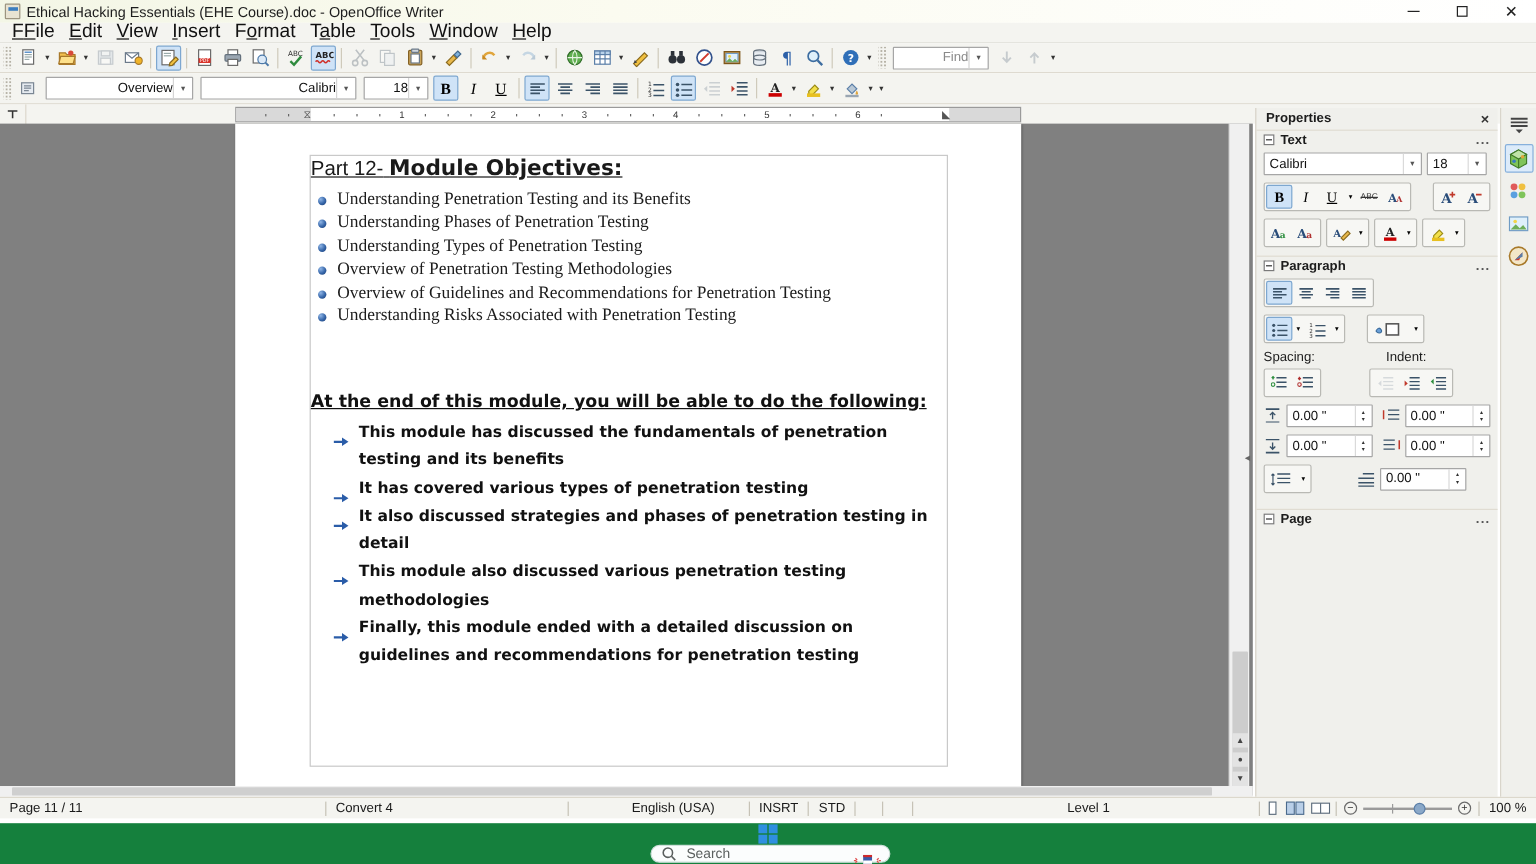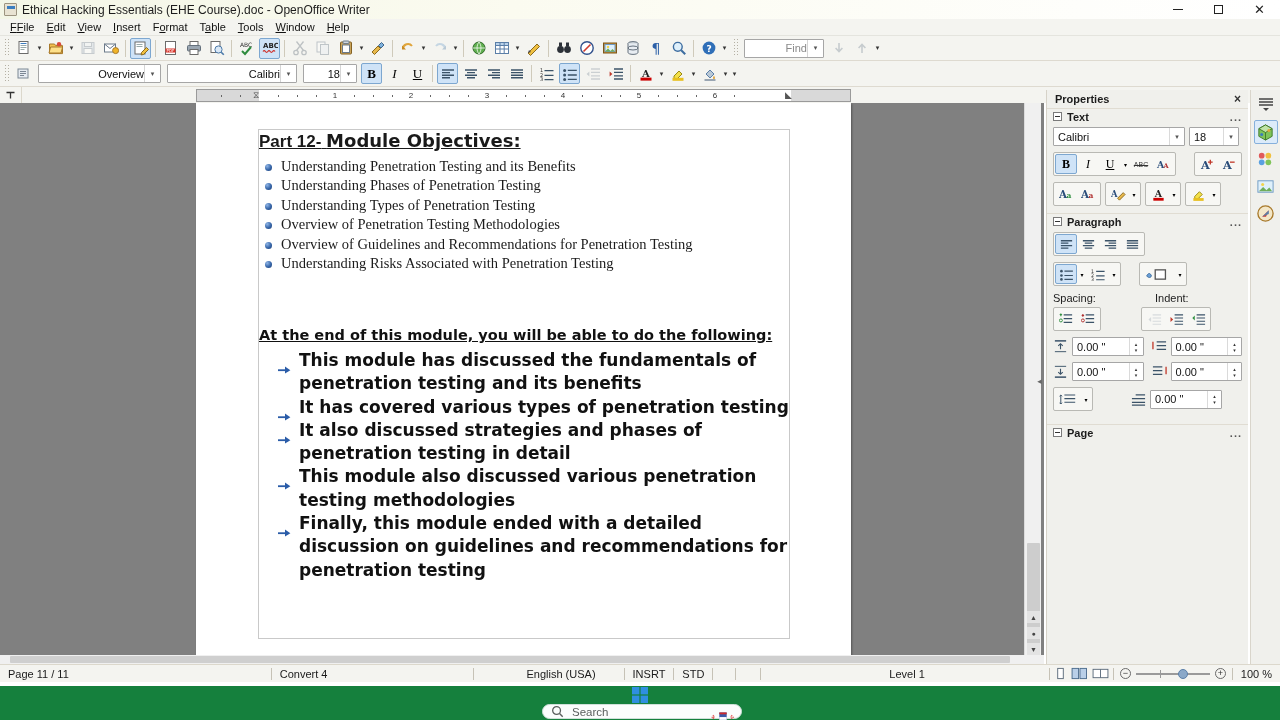--- a/index.html
+++ b/index.html
@@ -36,21 +36,21 @@
   .glyph-min{ display:block; width:10px; height:1px; background:#222; }
   .glyph-max{ display:block; width:9px; height:9px; border:1px solid #222; }
   .glyph-close{ font-size:13px; line-height:1; }
 
   
   .menubar {
     position:absolute; left:0; top:19px; width:1280px; height:17px;
     background:#f4f4f0; display:flex; align-items:center; padding-left:4px;
     border-bottom:1px solid #e4e4de;
   }
-  .menu-item { padding:1px 6px; font-size:11px; color:#111; cursor:default; }
+  .menu-item { padding:1px 6px; font-size:16px; color:#111; cursor:default; }
   .menu-item u { text-decoration:underline; }
 
   
   .toolbar {
     position:absolute; left:0; width:1280px; height:25px;
     background:#f4f4f0; display:flex; align-items:center;
     border-bottom:1px solid #dedad0;
   }
   .toolbar.std { top:36px; }
   .toolbar.fmt { top:61px; height:26px; }
@@ -121,42 +121,42 @@
     background:#fff; box-shadow:1px 1px 2px rgba(0,0,0,.35);
   }
   .textframe {
     position:absolute; left:62px; top:26px; width:532px; height:510px;
     border:1px solid #c9c9c9;
   }
   .doc-h1 {
     margin:0; padding:0 0 2px 0; font-size:17px; line-height:1.25;
     text-decoration:underline; color:#1a1a1a; white-space:nowrap;
   }
-  .doc-h1 .serifpart { font-family:"Liberation Sans", sans-serif; font-weight:bold;margin-top:40px; }
+  .doc-h1 .serifpart { font-family:"Liberation Sans", sans-serif; font-weight:normal;margin-top:40px; }
   .doc-h1 .sanspart  { font-family:"DejaVu Sans", sans-serif; font-weight:bold; font-size:18px; }
 
   ul.objlist { list-style:none; margin:2px 0 0 0; padding:0 0 0 22px; }
   ul.objlist li {
     font-family:"Liberation Serif", serif; font-size:14.5px; line-height:19.6px;
     color:#1b1b1b; position:relative; white-space:nowrap;
   }
   ul.objlist li:before {
     content:""; position:absolute; left:-16px; top:7px;
     width:7px; height:7px; border-radius:50%;
     background:radial-gradient(circle at 32% 30%, #8fb5e6 0%, #3565a8 55%, #1d3c72 100%);
   }
 
   .doc-h2 {
     margin:52px 0 0 0; font-family:"DejaVu Sans", sans-serif; font-weight:bold;
     font-size:14.5px; line-height:1.3; text-decoration:underline; color:#111;
     white-space:nowrap;
   }
   ul.sumlist { list-style:none; margin:4px 0 0 0; padding:0 0 0 40px; }
   ul.sumlist li {
-    font-family:"DejaVu Sans", sans-serif; font-weight:bold; font-size:17px;
+    font-family:"DejaVu Sans", sans-serif; font-weight:bold; font-size:13px;
     line-height:23.3px; color:#111; position:relative;
     margin-bottom:0px;
   }
   ul.sumlist li .arrow-b {
     position:absolute; left:-21px; top:8px; width:13px; height:8px;
   }
 
   
   .vscroll {
     position:absolute; left:1024px; top:103px; width:17px; height:560px;

